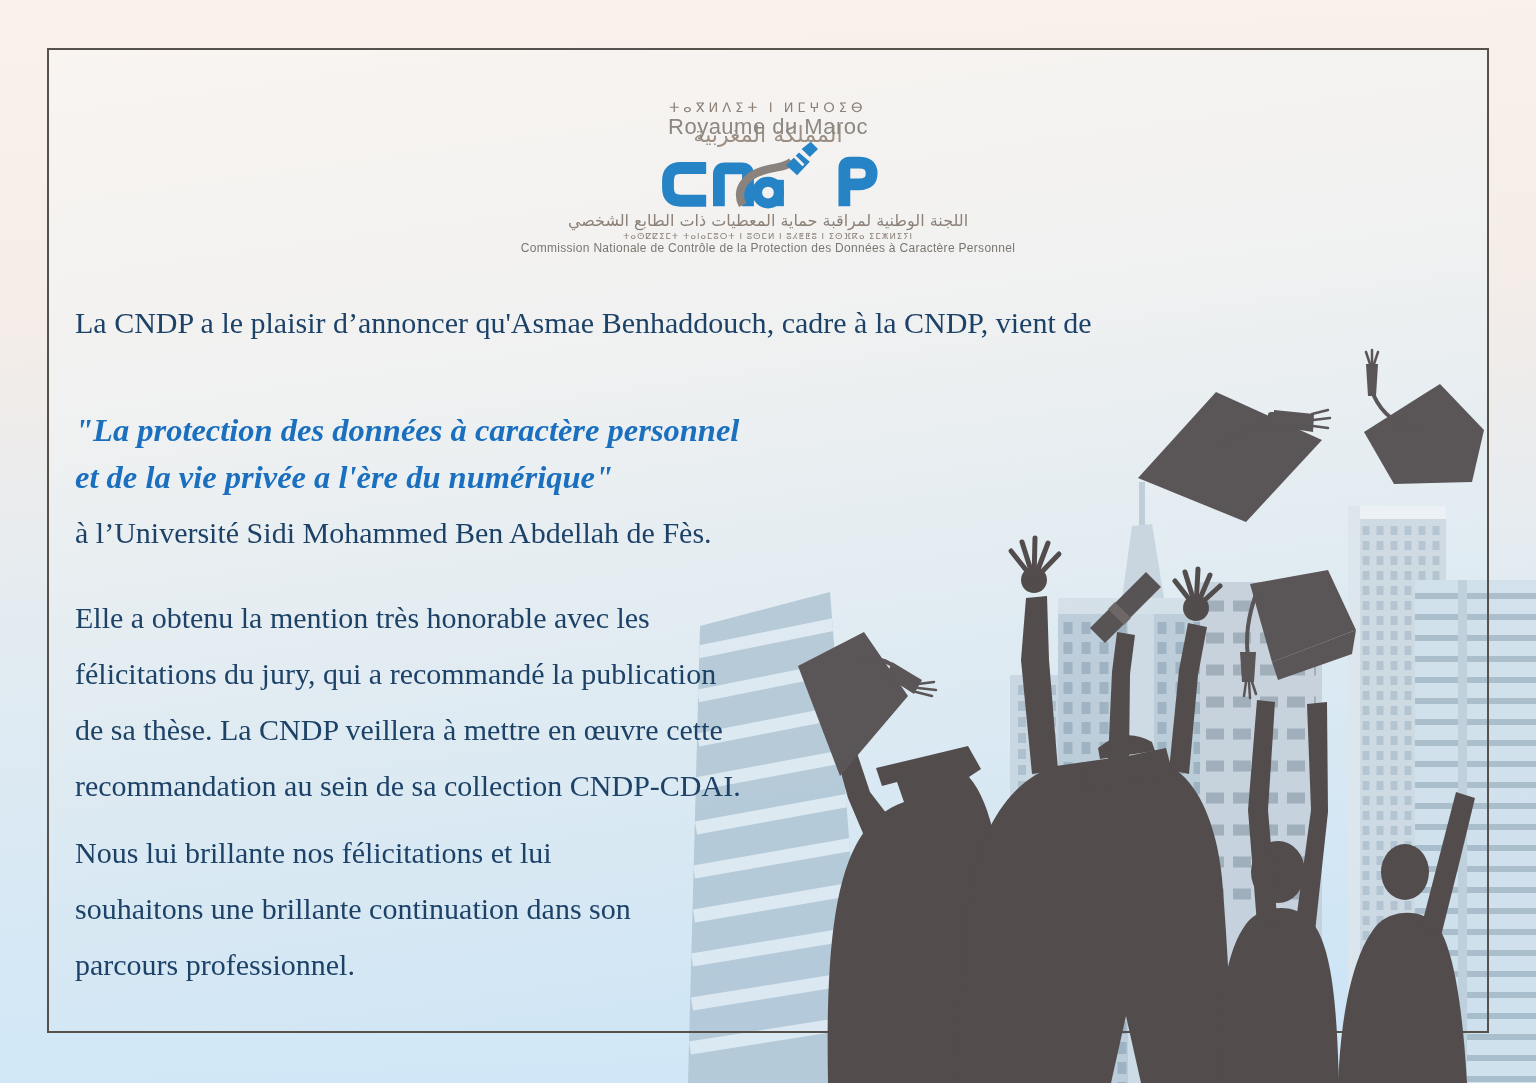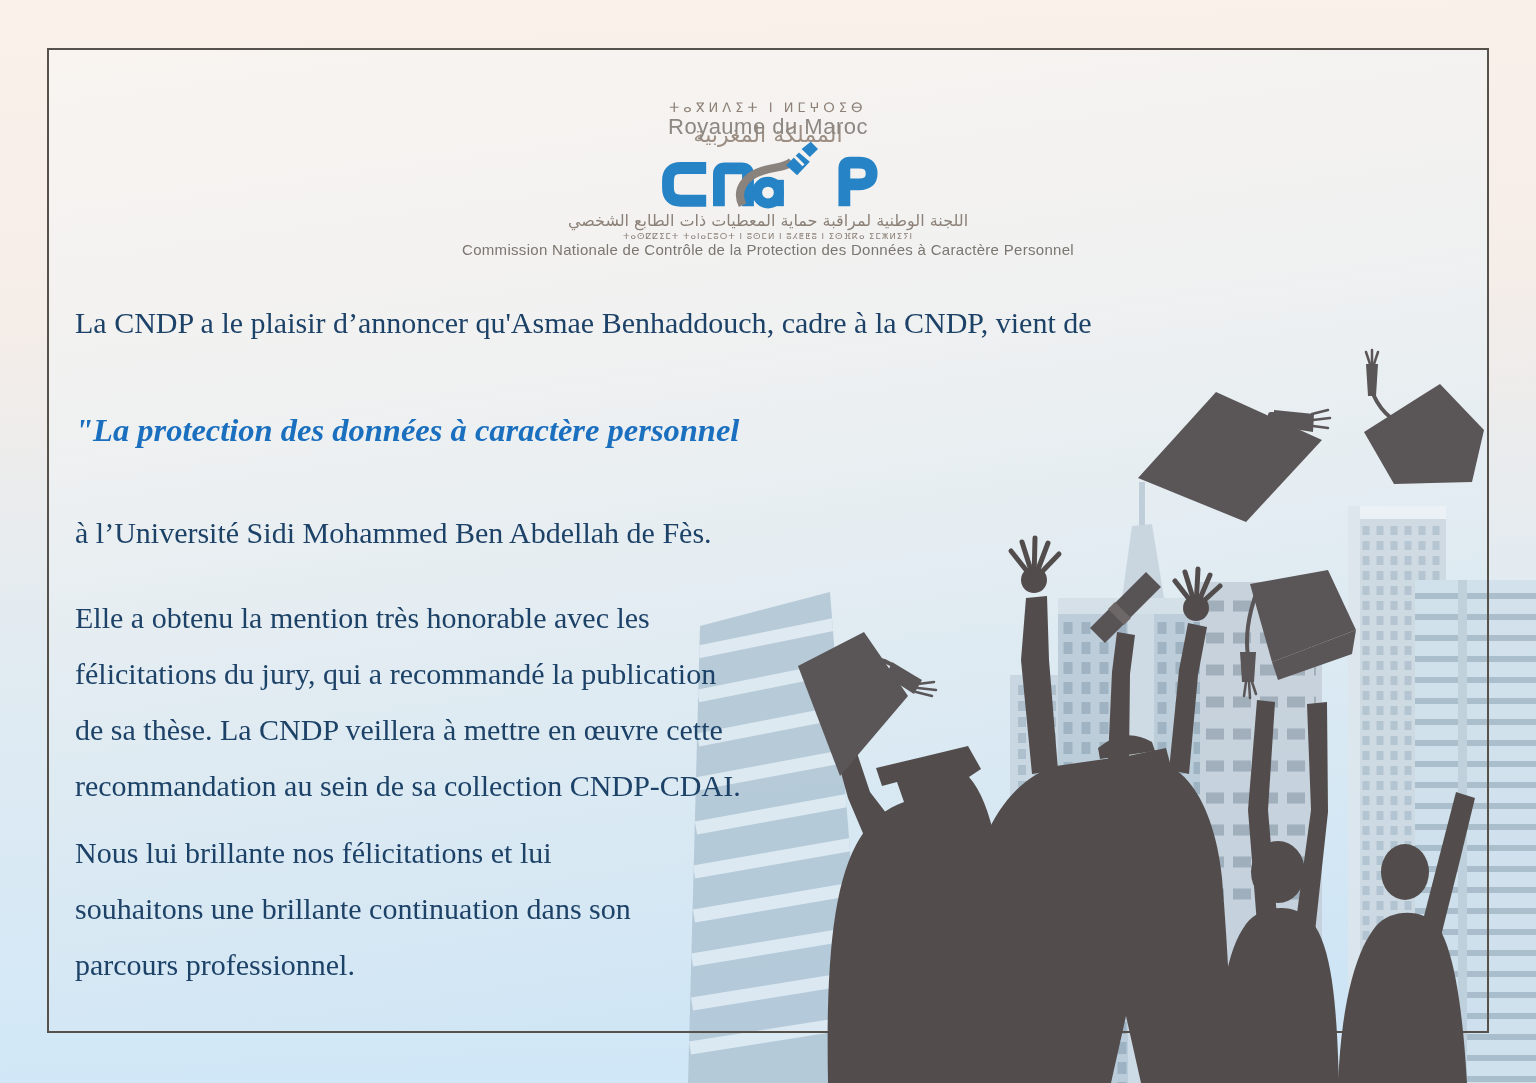--- a/index.html
+++ b/index.html
@@ -17,21 +17,21 @@
     z-index:1;
   }
   .scene{position:absolute;left:660px;top:330px;width:876px;height:753px;z-index:2;}
   .hdr{position:absolute;left:50%;transform:translateX(-50%);white-space:nowrap;z-index:3;text-align:center;}
   .kingdom-ar{top:74px;font-family:"DejaVu Sans",sans-serif;font-size:22px;color:#9c8e83;margin-top:48px;}
   .kingdom-tif{top:100px;font-family:Liberation Serif, serif;font-size:13px;letter-spacing:4px;color:#8d8076;}
   .kingdom-fr{top:114px;font-family:"Liberation Sans","DejaVu Sans",sans-serif;font-size:22px;color:#8c8781;letter-spacing:.5px;}
   .logo{top:138px;width:252px;height:80px;}
   .org-ar{top:211px;font-family:"DejaVu Sans",sans-serif;font-size:16px;color:#8c8178;}
   .org-tif{top:231px;font-family:"DejaVu Sans",sans-serif;font-size:8.5px;letter-spacing:1px;color:#8c8178;}
-  .org-fr{top:241px;font-family:"Liberation Sans","DejaVu Sans",sans-serif;font-size:15px;color:#7b766f;letter-spacing:.3px;}
+  .org-fr{top:241px;font-family:"Liberation Sans","DejaVu Sans",sans-serif;font-size:12px;color:#7b766f;letter-spacing:.3px;}
   .txt{position:absolute;left:75px;color:#1d4268;font-size:30px;line-height:56px;white-space:nowrap;z-index:3;}
   .txt b{font-weight:normal;}
   .p1{top:295px;}
   .thesis{top:407px;font-size:32.5px;line-height:47px;font-weight:bold;font-style:italic;color:#1b6fbf;}
   .univ{top:505px;}
   .p2{top:590px;}
   .p3{top:825px;}
 </style>
 </head>
 <body>
@@ -247,20 +247,21 @@
   <div class="hdr org-ar" dir="rtl">اللجنة الوطنية لمراقبة حماية المعطيات ذات الطابع الشخصي</div>
   <div class="hdr org-tif">ⵜⴰⵙⵇⵇⵉⵎⵜ ⵜⴰⵏⴰⵎⵓⵔⵜ ⵏ ⵓⵙⵎⵍ ⵏ ⵓⵃⵟⵟⵓ ⵏ ⵉⵙⴼⴽⴰ ⵉⵎⵥⵍⵉⵢⵏ</div>
   <div class="hdr org-fr">Commission Nationale de Contrôle de la Protection des Données à Caractère Personnel</div>
 
   <div class="txt p1">
     <div><span>La </span><b>CNDP</b><span> a le plaisir d’annoncer qu'</span><b>Asmae Benhaddouch</b><span>, cadre à la </span><b>CNDP</b><span>, vient de</span></div>
   </div>
 
   <div class="txt thesis">
     <div>"La protection des données à caractère personnel</div>
+    <div>et de la vie privée a l'ère du numérique"</div>
   </div>
 
   <div class="txt univ"><span>à l’Université </span><b>Sidi Mohammed Ben Abdellah</b><span> de Fès.</span></div>
 
   <div class="txt p2">
     <div>Elle a obtenu la mention très honorable avec les</div>
     <div>félicitations du jury, qui a recommandé la publication</div>
     <div>de sa thèse. La CNDP veillera à mettre en œuvre cette</div>
     <div>recommandation au sein de sa collection CNDP-CDAI.</div>
   </div>

